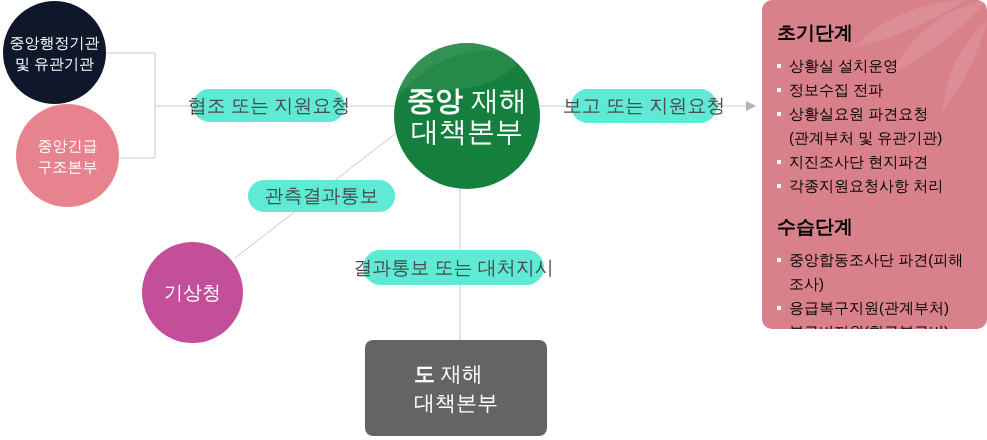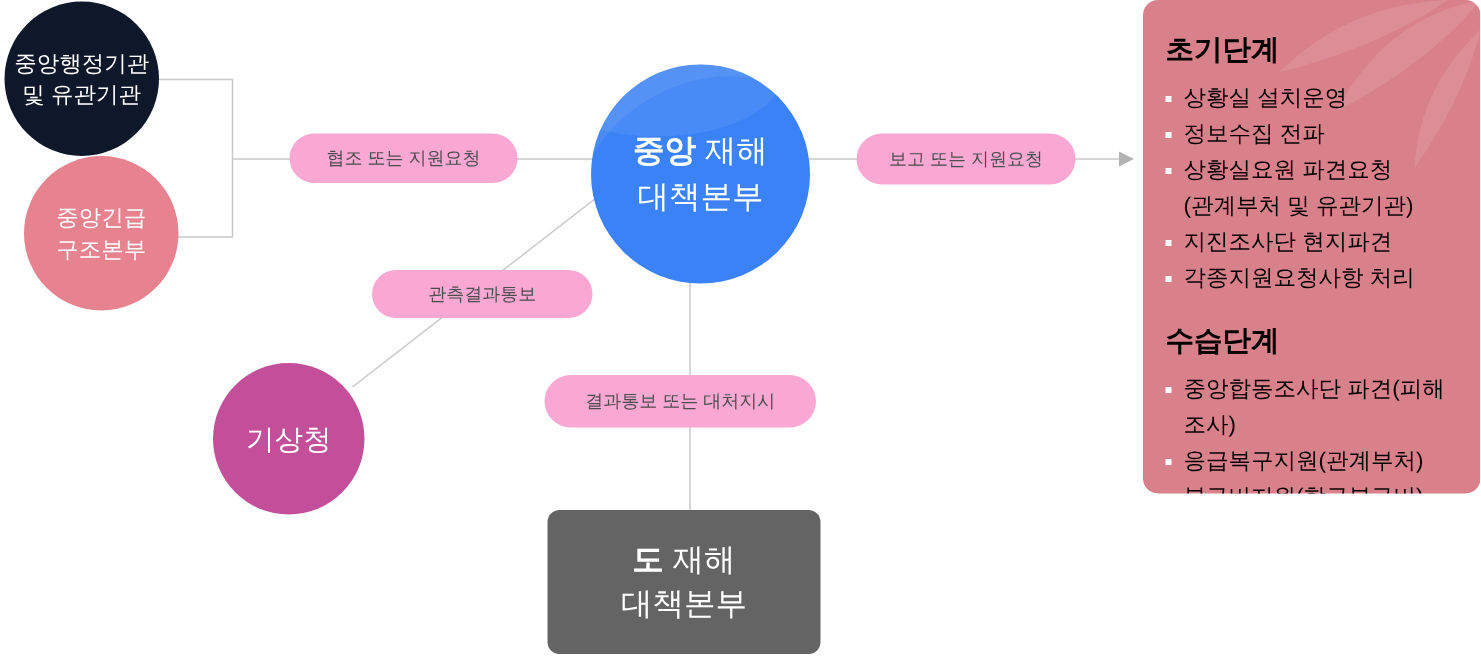--- a/index.html
+++ b/index.html
@@ -8,39 +8,39 @@
     font-family:"Liberation Sans","DejaVu Sans",sans-serif;
   }
   svg.lines{position:absolute;left:0;top:0;width:987px;height:440px;}
 
   .node{
     position:absolute;border-radius:50%;color:#fff;
     display:flex;align-items:center;justify-content:center;text-align:center;
   }
   .node-admin{left:3px;top:1px;width:103px;height:103px;background:#0f172a;font-size:15px;line-height:21px;}
   .node-rescue{left:16px;top:104px;width:103px;height:103px;background:#e7838f;font-size:15px;line-height:21px;}
-  .node-central{left:394px;top:43px;width:146px;height:146px;background:#3b82f6;font-size:21px;line-height:31px;overflow:hidden;}
+  .node-central{left:394px;top:43px;width:146px;height:146px;background:#15803d;font-size:28px;line-height:31px;overflow:hidden;}
   .node-central .deco{position:absolute;left:0;top:0;}
   .node-central .label{position:relative;}
   .node-kma{left:142px;top:242px;width:101px;height:101px;background:#c34f9b;font-size:19px;}
   .b{font-weight:bold;}
 
   .pill{
-    position:absolute;background:#f9a8d4;color:#4d4d4d;font-size:12px;
+    position:absolute;background:#5eead4;color:#4d4d4d;font-size:19px;
     border-radius:18px;display:flex;align-items:center;justify-content:center;white-space:nowrap;
   }
   .pill-coop{left:193px;top:89px;width:152px;height:33px;}
   .pill-obs{left:248px;top:180px;width:147px;height:32px;}
   .pill-result{left:363px;top:250px;width:181px;height:35px;}
   .pill-report{left:571px;top:89px;width:146px;height:34px;}
 
   .box-province{
     position:absolute;left:365px;top:340px;width:182px;height:96px;background:#646464;
     border-radius:8px;color:#fff;font-size:21px;line-height:29px;
-    display:flex;align-items:center;justify-content:center;text-align:center;
+    display:flex;align-items:center;justify-content:center;text-align:left;
   }
 
   .panel{
     position:absolute;left:762px;top:0;width:225px;height:329px;background:#d8818b;
     border-radius:10px;color:#000000;box-sizing:border-box;padding:20px 10px 0 14px;overflow:hidden;
   }
   .panel .deco{position:absolute;right:0;top:0;pointer-events:none;}
   .panel-sections{position:relative;}
   .panel-heading{font-size:19px;font-weight:bold;margin:0 0 8px 1px;}
   .panel-heading + .panel-heading, .panel ul + .panel-heading{margin-top:16px;}

